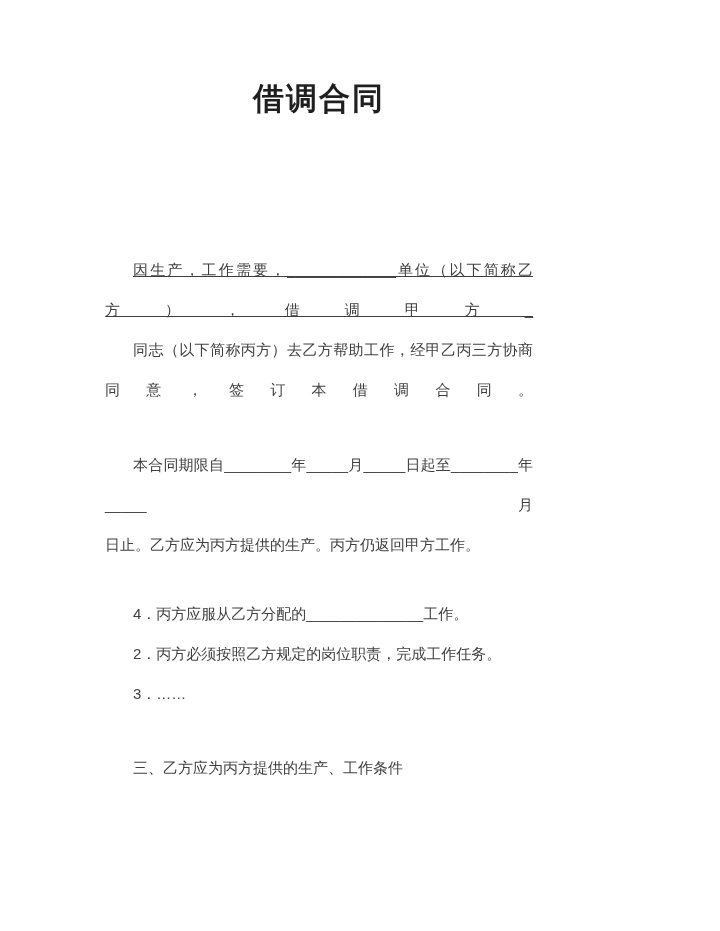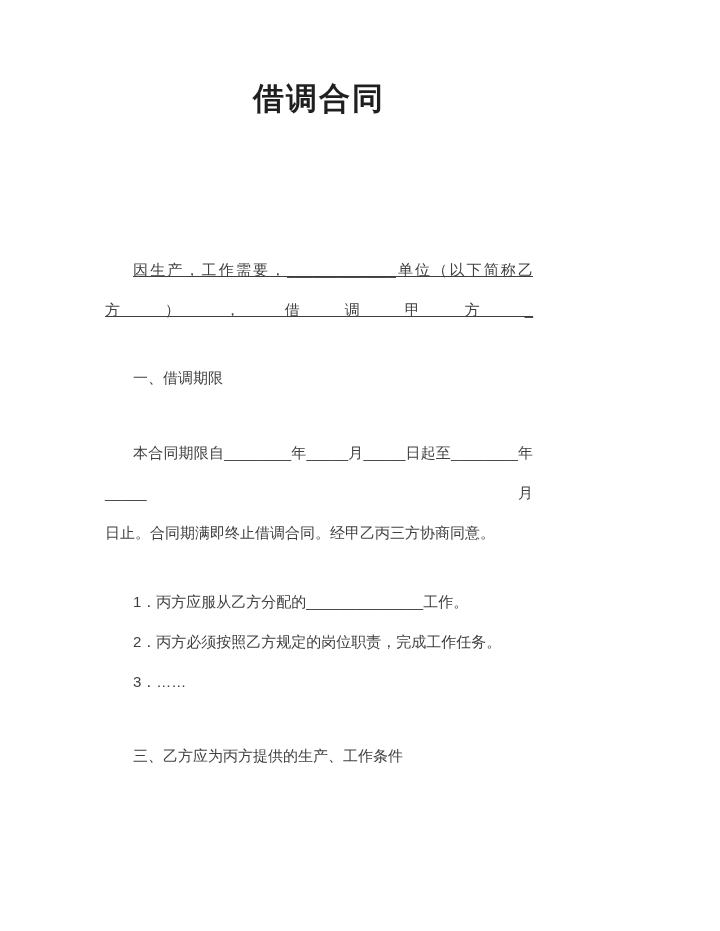--- a/index.html
+++ b/index.html
@@ -57,29 +57,29 @@
 </style>
 </head>
 <body>
 
 <div class="page">
 
   <h1 class="doc-title">借调合同</h1>
 
   <div class="line just gap-intro">因生产，工作需要，_____________单位（以下简称乙方），借调甲方_</div>
 
+  <div class="line just">同志（以下简称丙方）去乙方帮助工作，经甲乙丙三方协商同意，签订本借调合同。</div>
 
-  <div class="line indent gap-h1">一、借调期限</div>
 
   <div class="line just gap-term">本合同期限自________年_____月_____日起至________年_____月</div>
 
-  <div class="line">日止。合同期满即终止借调合同。经甲乙丙三方协商同意。</div>
+  <div class="line">日止。乙方应为丙方提供的生产。丙方仍返回甲方工作。</div>
 
 
-  <div class="line indent gap-item1">1．丙方应服从乙方分配的______________工作。</div>
+  <div class="line indent gap-item1">4．丙方应服从乙方分配的______________工作。</div>
 
   <div class="line indent">2．丙方必须按照乙方规定的岗位职责，完成工作任务。</div>
 
   <div class="line indent">3．……</div>
 
   <div class="line indent gap-h3">三、乙方应为丙方提供的生产、工作条件</div>
 
 </div>
 
 </body></html>

